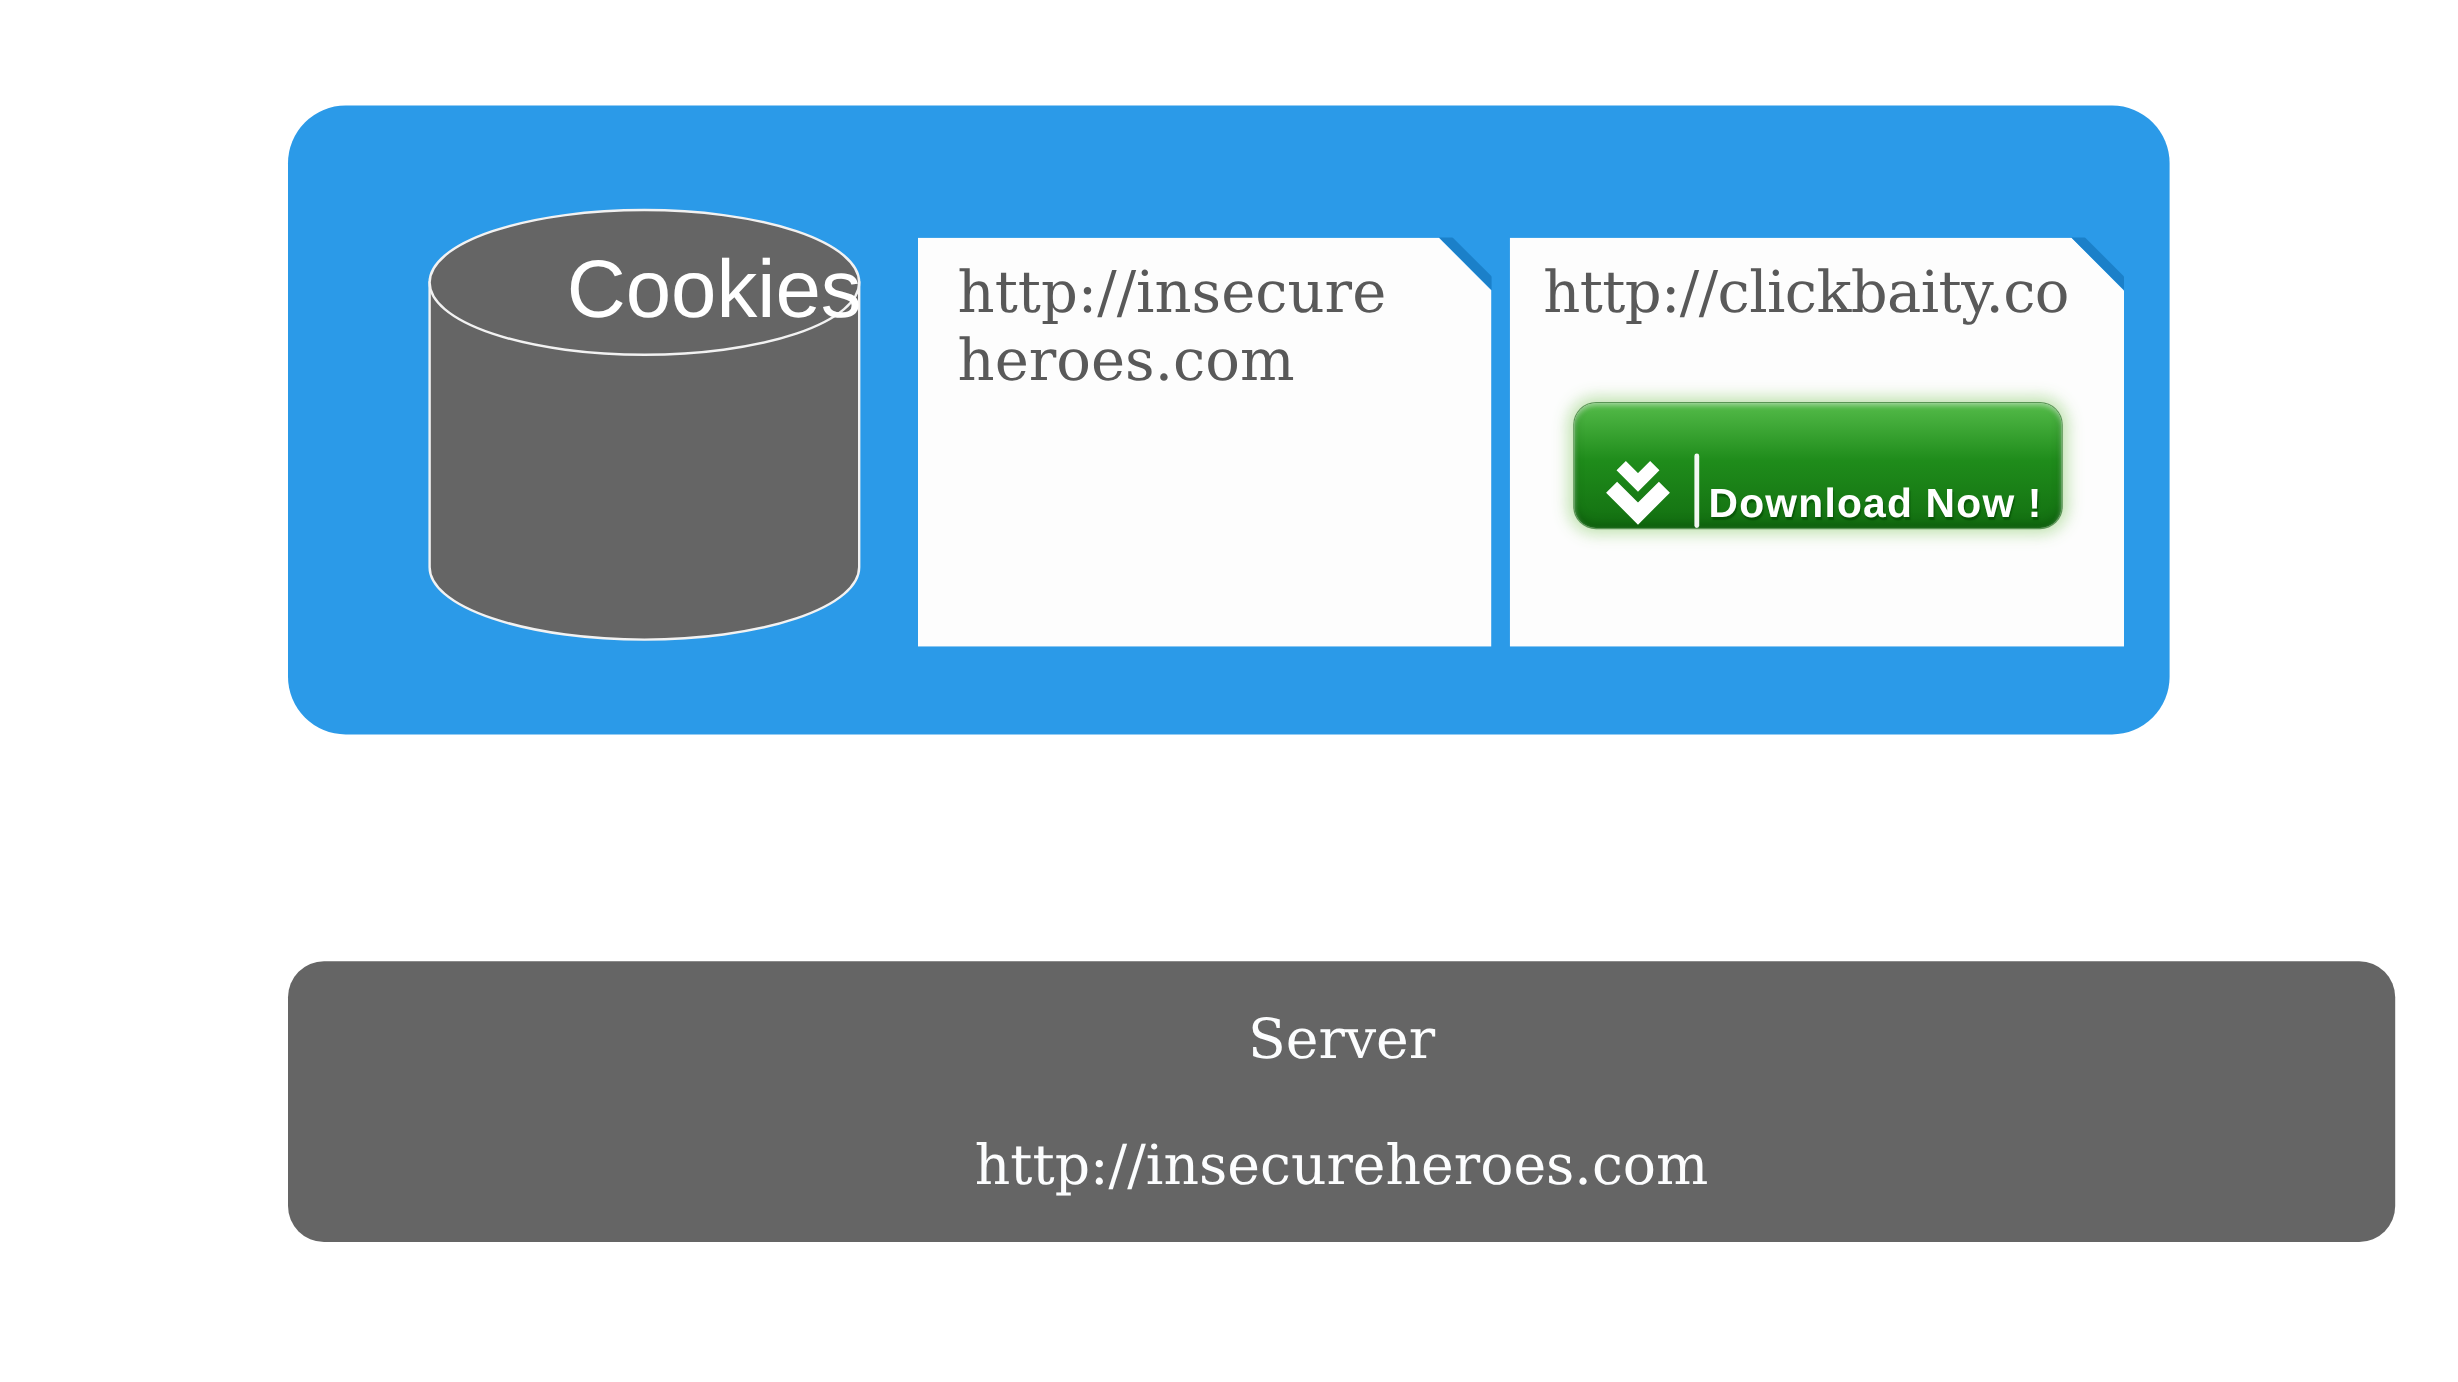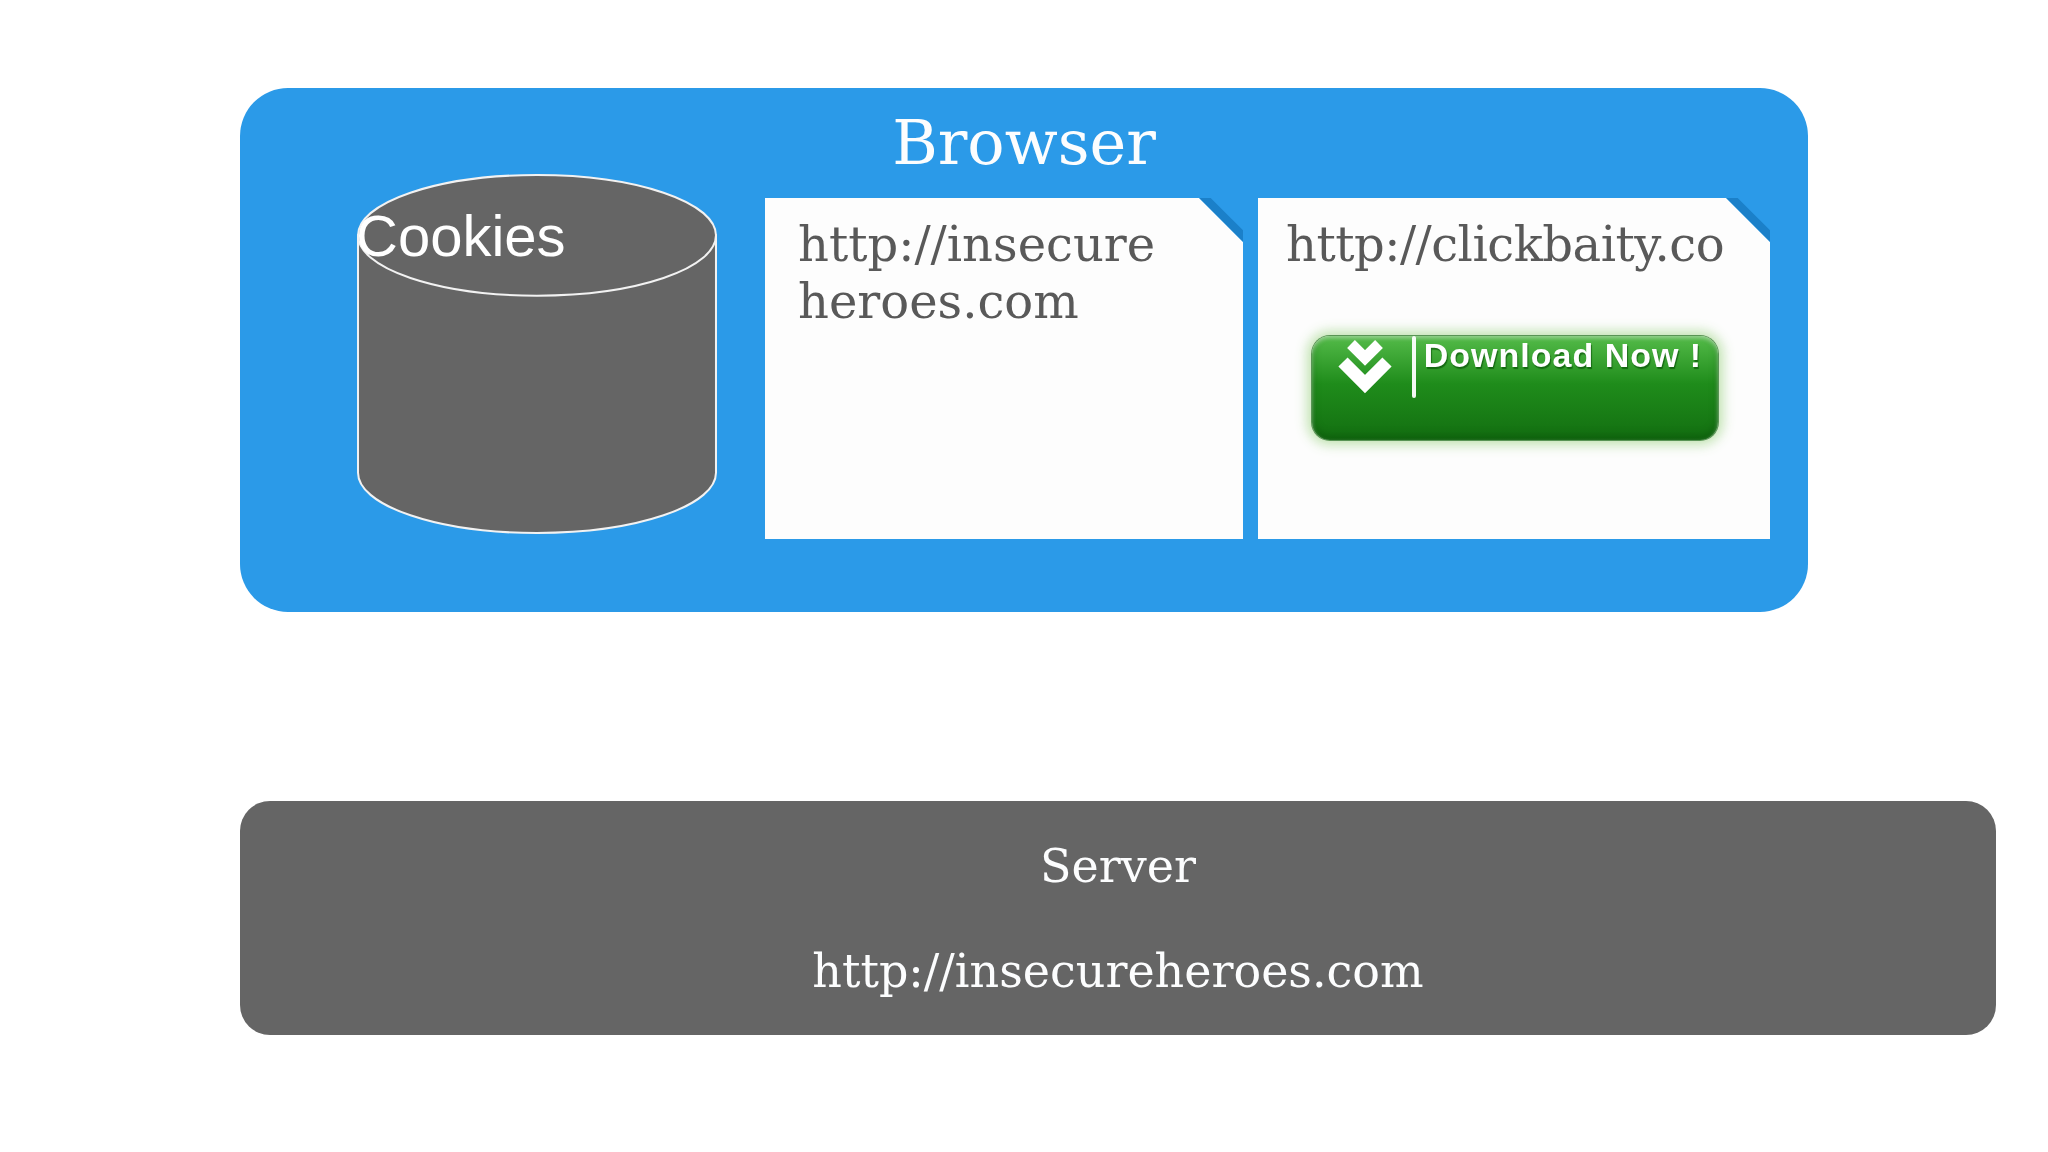--- a/index.html
+++ b/index.html
@@ -33,23 +33,23 @@
   .cookies {
     position: absolute;
     left: 116px; top: 84px;
     width: 362px; height: 364px;
   }
   .cookies svg.cyl { position: absolute; left: 0; top: 0; }
   .cookies-label {
     position: absolute;
     left: 0; top: 30px;
     width: 100%;
-    text-align: left;
+    text-align: right;
     font-family: "Liberation Sans", sans-serif;
-    font-size: 58px;
+    font-size: 68px;
     color: #ffffff;
   }
   .decagon-wrap {
     position: absolute;
     left: 77px; top: 153px;
     width: 212px; height: 146px;
   }
   .cookie-value {
     position: absolute;
     left: 0; top: 0;
@@ -87,21 +87,21 @@
   .card1 .card-url { width: 370px; overflow-wrap: anywhere; }
   .card2 .card-url { left: 28px; white-space: nowrap; letter-spacing: -0.5px; }
 
   
   .download-btn {
     position: absolute;
     left: 54px; top: 138px;
     width: 406px; height: 104px;
     border-radius: 18px;
     display: flex;
-    align-items: flex-start;
+    align-items: flex-end;
     background: linear-gradient(180deg,
       var(--button_green_light, #54BB49) 0%,
       var(--button_green, #1F8C1B) 46%,
       var(--button_green_dark, #136F11) 100%);
     box-shadow:
       0 0 0 1px rgba(12, 92, 12, 0.6),
       0 0 12px 5px rgba(186, 224, 168, 0.9),
       inset 0 2px 4px rgba(255, 255, 255, 0.45),
       inset 0 -4px 8px rgba(0, 60, 0, 0.35);
     cursor: pointer;
@@ -148,21 +148,20 @@
     line-height: 55px;
     color: var(--text_white, #FCFDFE);
   }
 </style>
 </head>
 <body>
 
 <div class="stage">
 
   <div class="browser-box">
-    <div class="browser-title">Browser</div>
 
     <div class="cookies">
       <svg class="cyl" width="362" height="364" viewBox="0 0 360 360">
         <path d="M2,62 L2,298 A178,60 0 0 0 358,298 L358,62 Z" fill="#656565" stroke="#f2f2f2" stroke-width="2"></path>
         <ellipse cx="180" cy="62" rx="178" ry="60" fill="#656565" stroke="#f2f2f2" stroke-width="2"></ellipse>
       </svg>
       <div class="cookies-label">Cookies</div>
     </div>
 
     <div class="page-card card1">

